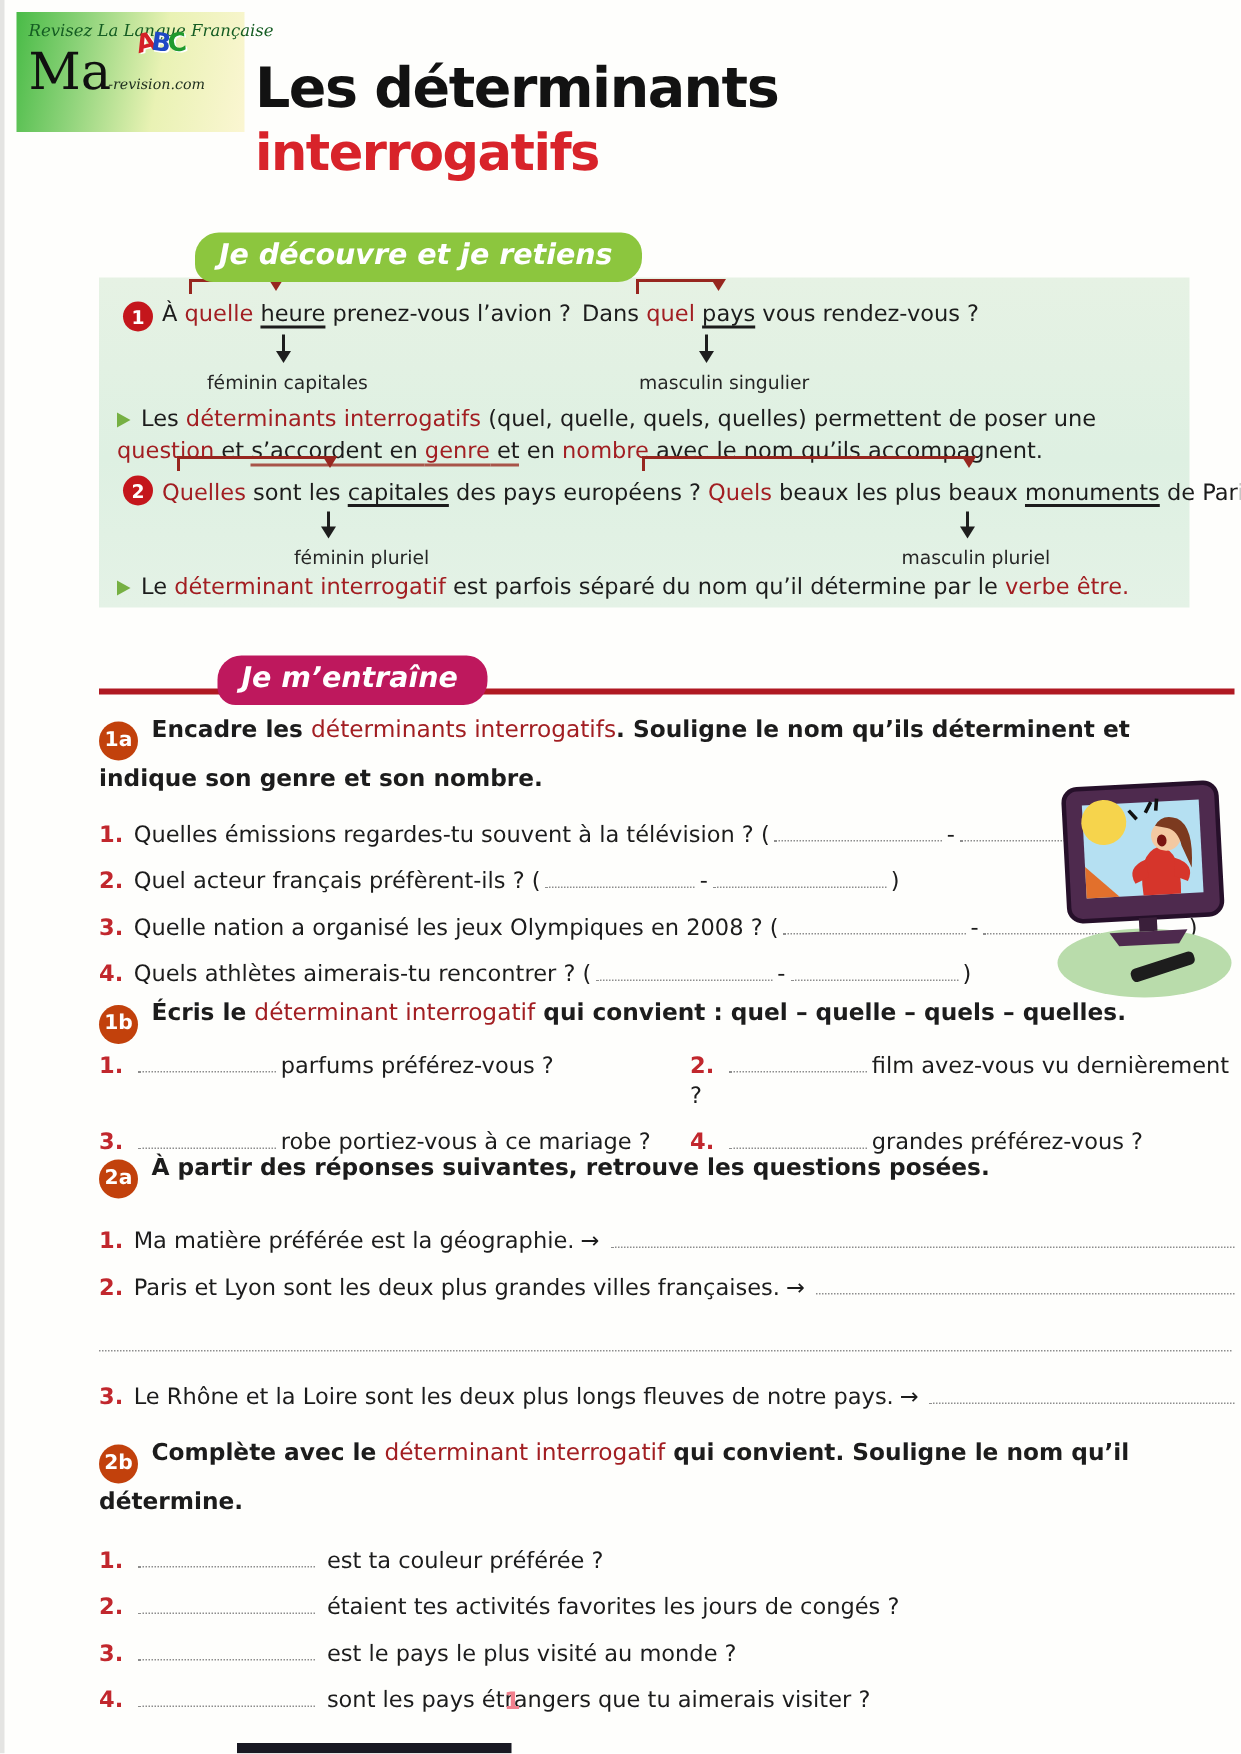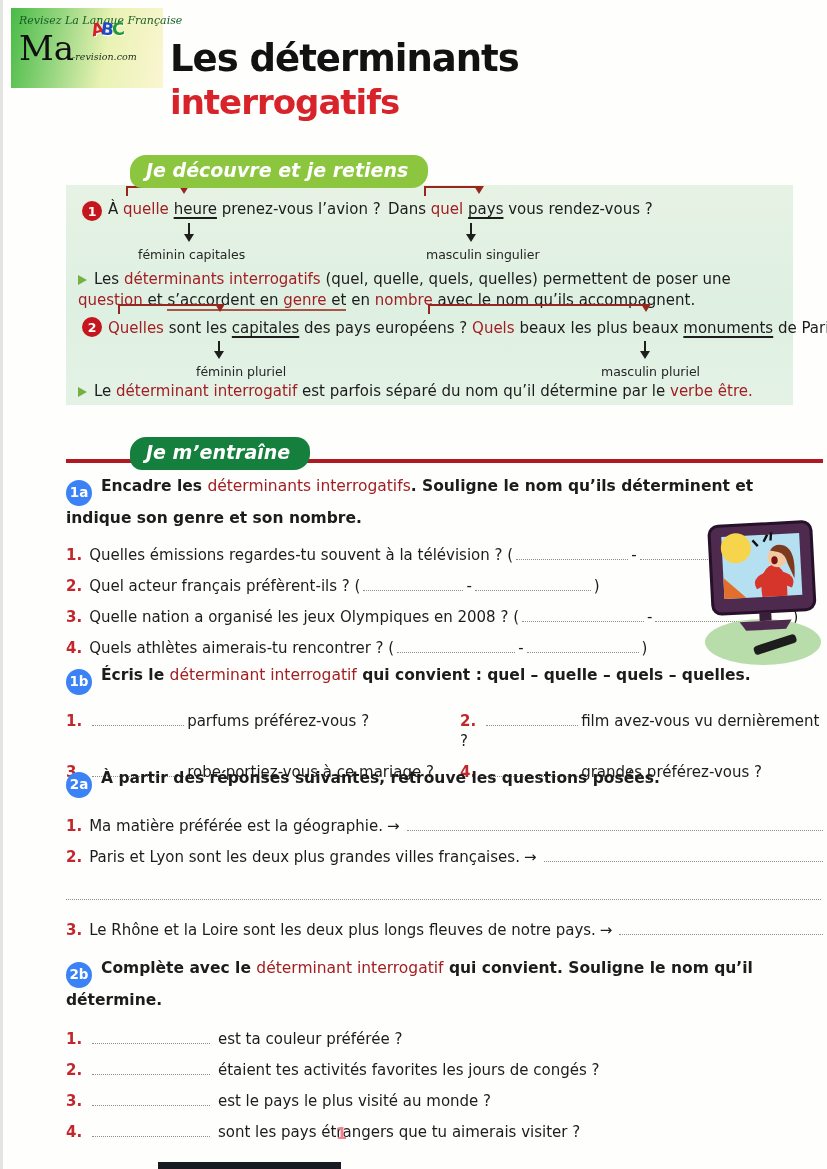--- a/index.html
+++ b/index.html
@@ -26,21 +26,21 @@
 
   
   .title { position:absolute; left:167px; top:38px; line-height:1.15; }
   .title-1 { font-size:37px; font-weight:800; color:#121212; letter-spacing:-1px; }
   .title-2 { font-size:34px; font-weight:800; color:#d8232a; letter-spacing:-1px; margin-top:2px; }
 
   
   .banner { position:absolute; color:#fff; font-weight:bold; font-style:italic; font-size:19px;
             padding:4px 20px 7px 16px; border-radius:16px 14px 16px 12px; z-index:3;margin-left:32px; }
   .banner-green { left:95px; top:155px; background:#8cc63e; }
-  .banner-red   { left:95px; top:437px; background:#15803d; }
+  .banner-red   { left:110px; top:437px; background:#be185d; }
   .train-rule   { position:absolute; left:63px; top:459px; width:757px; height:4px; background:#b01922; z-index:2; }
 
   
   .disc-box { position:absolute; left:63px; top:185px; width:727px; height:220px;
               background:linear-gradient(180deg,#e6f2e4 0%,#def0e2 55%,#e4f2e6 100%); }
   .disc-abs { position:absolute; white-space:nowrap; font-size:15px; }
   .badge-sm { position:absolute; width:20px; height:20px; border-radius:50%; background:#c4161c;
               color:#fff; font-size:12.5px; font-weight:bold; display:flex; align-items:center; justify-content:center; }
   .glabel { position:absolute; font-size:12.5px; color:#262626; white-space:nowrap; }
   .bracket { position:absolute; height:10px; border-top:2px solid #97261f; border-left:2px solid #97261f; }
@@ -55,21 +55,21 @@
 
   
   .s-r  { color:#a21e22; font-weight:normal; }
   .s-b  { font-weight:bold; }
   .s-u  { text-decoration:underline; text-decoration-thickness:1.5px; text-underline-offset:3px; }
   .s-xu { border-bottom:2px solid #a85449; }
 
   
   .ex { position:absolute; left:63px; width:760px; font-size:15px; }
   .ex-head { width:708px; line-height:25px; font-size:15.5px; }
-  .exbadge { display:inline-flex; width:26px; height:26px; border-radius:50%; background:#3b82f6;
+  .exbadge { display:inline-flex; width:26px; height:26px; border-radius:50%; background:#c2410c;
              color:#fff; font-weight:bold; font-size:13.5px; align-items:center; justify-content:center;
              margin-right:9px; vertical-align:-6px; }
   .ex-item { margin-top:11px; line-height:20px; }
   .num { color:#c1272d; font-weight:bold; margin-right:7px; }
   .blank { display:inline-block; border-bottom:1.6px dotted #8d8d8d; height:13px;
            margin:0 3px; vertical-align:baseline; }
   .flexline { display:flex; align-items:baseline; }
   .flexline .grow { flex:1 1 auto; }
   .cols { display:flex; }
   .col-l { width:394px; flex:none; }
@@ -170,21 +170,21 @@
       <rect x="56" y="92" width="12" height="9" fill="#3a1f3a"></rect>
       <path d="M42 110 L82 110 L88 101 L36 101 Z" fill="#4e2a4e"></path>
     </g>
     <rect x="52" y="120" width="44" height="9" rx="3.5" fill="#1d1d1d" transform="rotate(-18 74 124)"></rect>
   </svg>
 
   <section class="ex" style="top:663px">
     <div class="ex-head" style="width:760px">
       <span class="exbadge">1b</span><span><span class="s-b">Écris le </span><span class="s-r">déterminant interrogatif</span><span class="s-b"> qui convient : quel – quelle – quels – quelles.</span></span>
     </div>
-    <div class="ex-item cols" style="margin-top:16px">
+    <div class="ex-item cols" style="margin-top:4px">
       <div class="col-l"><span class="num">1.</span><span class="blank" style="width:92px"></span><span>parfums préférez-vous ?</span></div>
       <div class="col-r"><span class="num">2.</span><span class="blank" style="width:92px"></span><span>film avez-vous vu dernièrement ?</span></div>
     </div>
     <div class="ex-item cols">
       <div class="col-l"><span class="num">3.</span><span class="blank" style="width:92px"></span><span>robe portiez-vous à ce mariage ?</span></div>
       <div class="col-r"><span class="num">4.</span><span class="blank" style="width:92px"></span><span>grandes préférez-vous ?</span></div>
     </div>
   </section>
 
   <section class="ex" style="top:766px">

